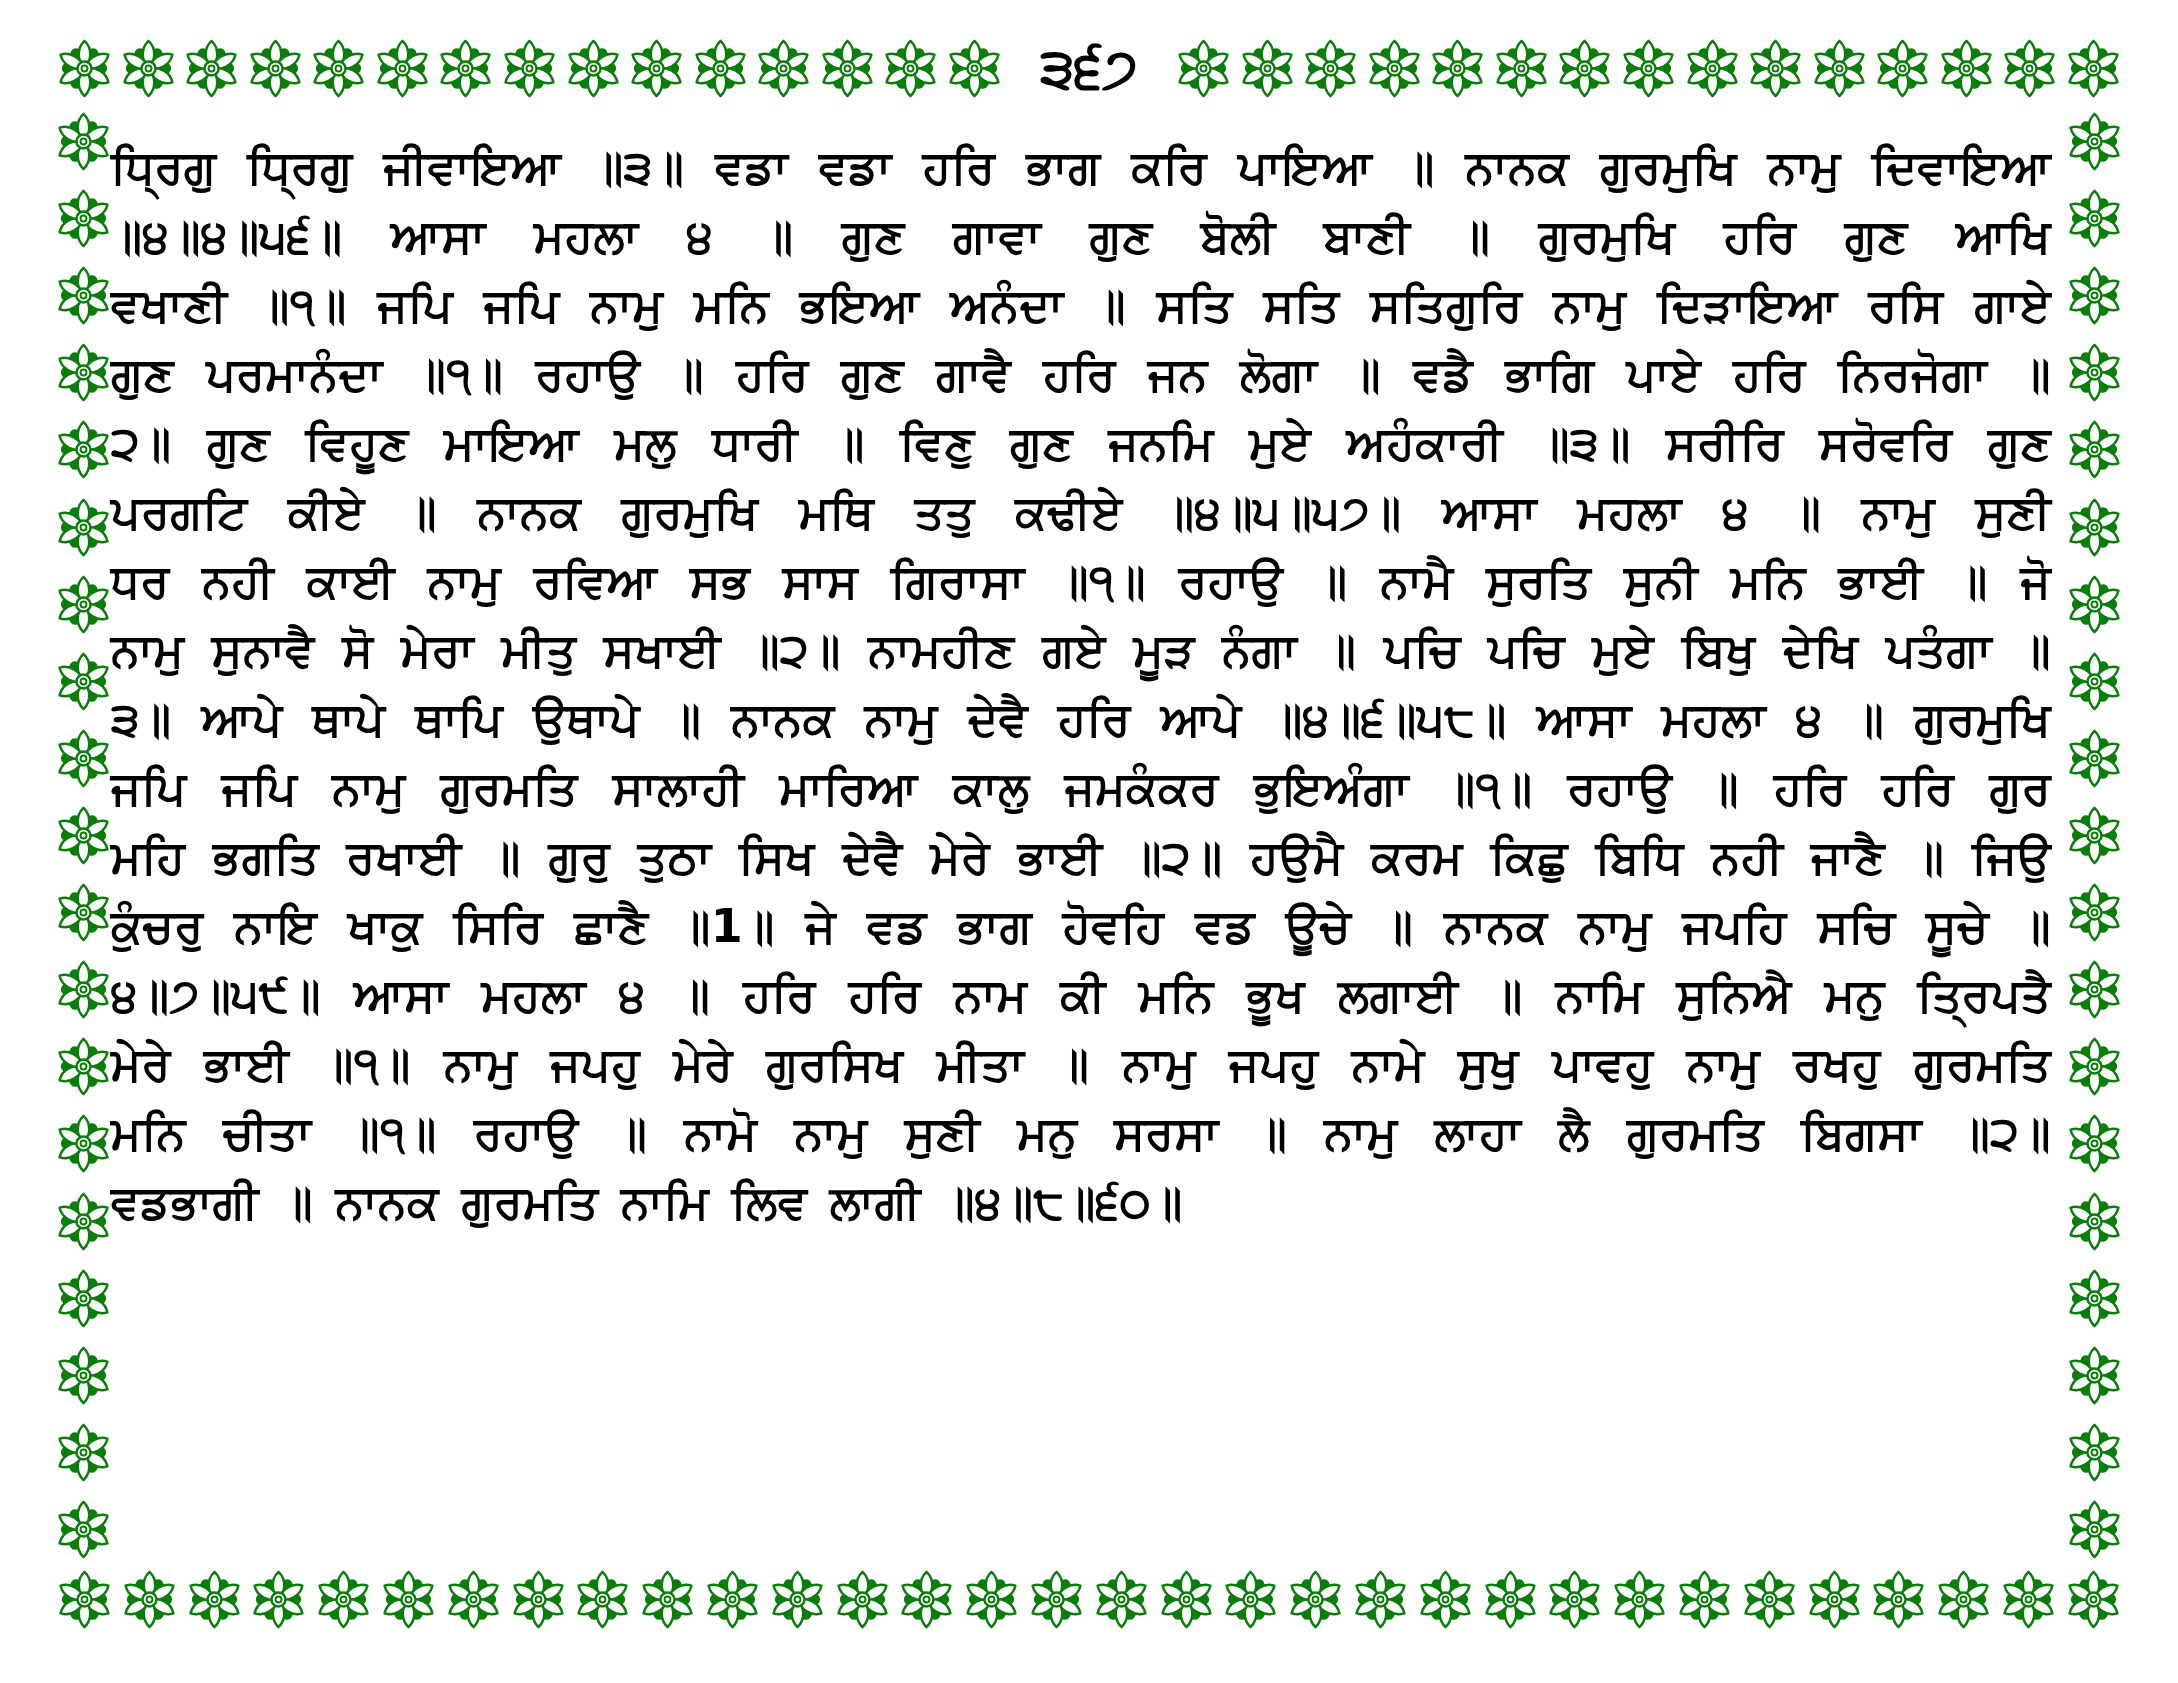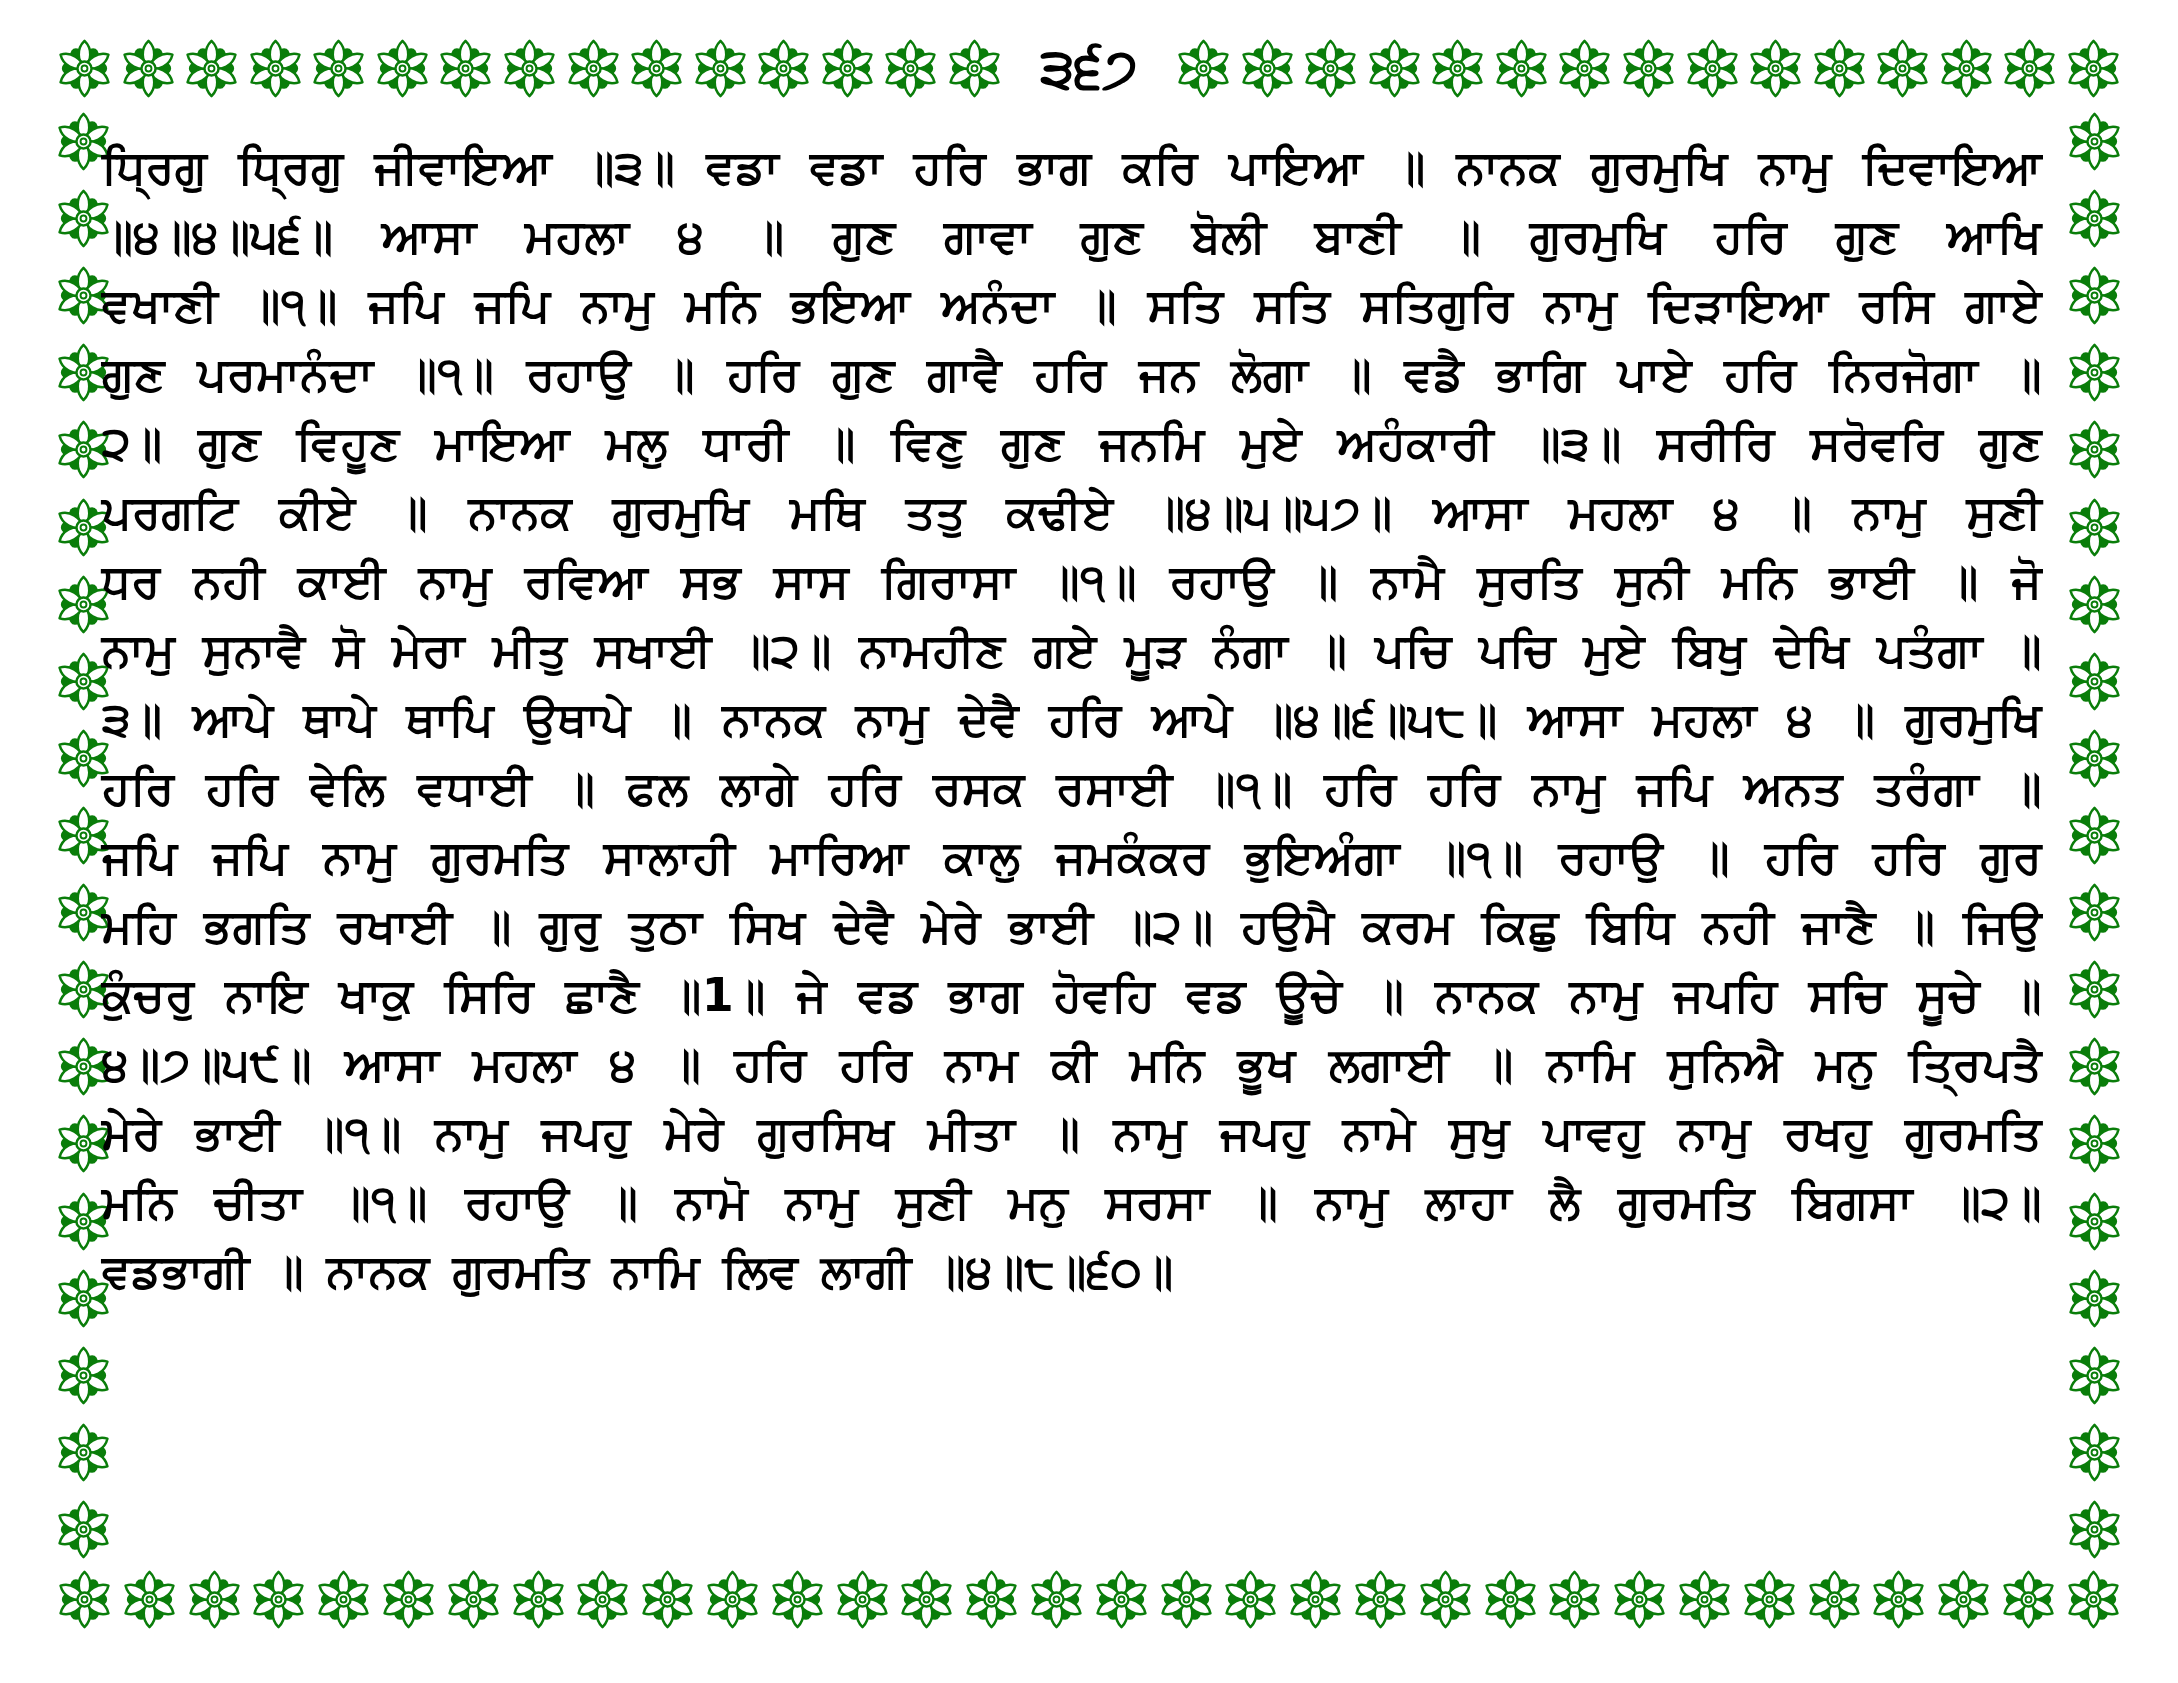--- a/index.html
+++ b/index.html
@@ -38,21 +38,21 @@
   .flower-col{
     position:absolute;top:111px;bottom:123px;width:65px;
     display:flex;flex-direction:column;justify-content:space-between;align-items:center;
   }
   .border-left{left:51px;}
   .border-right{right:51px;}
 
   
   .text-block{
     position:absolute;
-    left:102px;
+    left:111px;
     top:133px;
     width:1940px;
     color:var(--ink);
   }
   .text-line{
     font-size:46px;
     font-weight:bold;
     line-height:69px;
     white-space:nowrap;
     text-align:justify;
@@ -414,21 +414,20 @@
   <div class="text-block">
       <div class="text-line">ਧ੍ਰਿਗੁ ਧ੍ਰਿਗੁ ਜੀਵਾਇਆ ॥੩॥ ਵਡਾ ਵਡਾ ਹਰਿ ਭਾਗ ਕਰਿ ਪਾਇਆ ॥ ਨਾਨਕ ਗੁਰਮੁਖਿ ਨਾਮੁ ਦਿਵਾਇਆ</div>
       <div class="text-line">॥੪॥੪॥੫੬॥ ਆਸਾ ਮਹਲਾ ੪ ॥ ਗੁਣ ਗਾਵਾ ਗੁਣ ਬੋਲੀ ਬਾਣੀ ॥ ਗੁਰਮੁਖਿ ਹਰਿ ਗੁਣ ਆਖਿ</div>
       <div class="text-line">ਵਖਾਣੀ ॥੧॥ ਜਪਿ ਜਪਿ ਨਾਮੁ ਮਨਿ ਭਇਆ ਅਨੰਦਾ ॥ ਸਤਿ ਸਤਿ ਸਤਿਗੁਰਿ ਨਾਮੁ ਦਿੜਾਇਆ ਰਸਿ ਗਾਏ</div>
       <div class="text-line">ਗੁਣ ਪਰਮਾਨੰਦਾ ॥੧॥ ਰਹਾਉ ॥ ਹਰਿ ਗੁਣ ਗਾਵੈ ਹਰਿ ਜਨ ਲੋਗਾ ॥ ਵਡੈ ਭਾਗਿ ਪਾਏ ਹਰਿ ਨਿਰਜੋਗਾ ॥</div>
       <div class="text-line">੨॥ ਗੁਣ ਵਿਹੂਣ ਮਾਇਆ ਮਲੁ ਧਾਰੀ ॥ ਵਿਣੁ ਗੁਣ ਜਨਮਿ ਮੁਏ ਅਹੰਕਾਰੀ ॥੩॥ ਸਰੀਰਿ ਸਰੋਵਰਿ ਗੁਣ</div>
       <div class="text-line">ਪਰਗਟਿ ਕੀਏ ॥ ਨਾਨਕ ਗੁਰਮੁਖਿ ਮਥਿ ਤਤੁ ਕਢੀਏ ॥੪॥੫॥੫੭॥ ਆਸਾ ਮਹਲਾ ੪ ॥ ਨਾਮੁ ਸੁਣੀ</div>
       <div class="text-line">ਧਰ ਨਹੀ ਕਾਈ ਨਾਮੁ ਰਵਿਆ ਸਭ ਸਾਸ ਗਿਰਾਸਾ ॥੧॥ ਰਹਾਉ ॥ ਨਾਮੈ ਸੁਰਤਿ ਸੁਨੀ ਮਨਿ ਭਾਈ ॥ ਜੋ</div>
       <div class="text-line">ਨਾਮੁ ਸੁਨਾਵੈ ਸੋ ਮੇਰਾ ਮੀਤੁ ਸਖਾਈ ॥੨॥ ਨਾਮਹੀਣ ਗਏ ਮੂੜ ਨੰਗਾ ॥ ਪਚਿ ਪਚਿ ਮੁਏ ਬਿਖੁ ਦੇਖਿ ਪਤੰਗਾ ॥</div>
       <div class="text-line">੩॥ ਆਪੇ ਥਾਪੇ ਥਾਪਿ ਉਥਾਪੇ ॥ ਨਾਨਕ ਨਾਮੁ ਦੇਵੈ ਹਰਿ ਆਪੇ ॥੪॥੬॥੫੮॥ ਆਸਾ ਮਹਲਾ ੪ ॥ ਗੁਰਮੁਖਿ</div>
-      <div class="text-line">ਹਰਿ ਹਰਿ ਵੇਲਿ ਵਧਾਈ ॥ ਫਲ ਲਾਗੇ ਹਰਿ ਰਸਕ ਰਸਾਈ ॥੧॥ ਹਰਿ ਹਰਿ ਨਾਮੁ ਜਪਿ ਅਨਤ ਤਰੰਗਾ ॥</div>
       <div class="text-line">ਜਪਿ ਜਪਿ ਨਾਮੁ ਗੁਰਮਤਿ ਸਾਲਾਹੀ ਮਾਰਿਆ ਕਾਲੁ ਜਮਕੰਕਰ ਭੁਇਅੰਗਾ ॥੧॥ ਰਹਾਉ ॥ ਹਰਿ ਹਰਿ ਗੁਰ</div>
       <div class="text-line">ਮਹਿ ਭਗਤਿ ਰਖਾਈ ॥ ਗੁਰੁ ਤੁਠਾ ਸਿਖ ਦੇਵੈ ਮੇਰੇ ਭਾਈ ॥੨॥ ਹਉਮੈ ਕਰਮ ਕਿਛੁ ਬਿਧਿ ਨਹੀ ਜਾਣੈ ॥ ਜਿਉ</div>
       <div class="text-line">ਕੁੰਚਰੁ ਨਾਇ ਖਾਕੁ ਸਿਰਿ ਛਾਣੈ ॥1॥ ਜੇ ਵਡ ਭਾਗ ਹੋਵਹਿ ਵਡ ਊਚੇ ॥ ਨਾਨਕ ਨਾਮੁ ਜਪਹਿ ਸਚਿ ਸੂਚੇ ॥</div>
       <div class="text-line">੪॥੭॥੫੯॥ ਆਸਾ ਮਹਲਾ ੪ ॥ ਹਰਿ ਹਰਿ ਨਾਮ ਕੀ ਮਨਿ ਭੂਖ ਲਗਾਈ ॥ ਨਾਮਿ ਸੁਨਿਐ ਮਨੁ ਤ੍ਰਿਪਤੈ</div>
       <div class="text-line">ਮੇਰੇ ਭਾਈ ॥੧॥ ਨਾਮੁ ਜਪਹੁ ਮੇਰੇ ਗੁਰਸਿਖ ਮੀਤਾ ॥ ਨਾਮੁ ਜਪਹੁ ਨਾਮੇ ਸੁਖੁ ਪਾਵਹੁ ਨਾਮੁ ਰਖਹੁ ਗੁਰਮਤਿ</div>
       <div class="text-line">ਮਨਿ ਚੀਤਾ ॥੧॥ ਰਹਾਉ ॥ ਨਾਮੋ ਨਾਮੁ ਸੁਣੀ ਮਨੁ ਸਰਸਾ ॥ ਨਾਮੁ ਲਾਹਾ ਲੈ ਗੁਰਮਤਿ ਬਿਗਸਾ ॥੨॥</div>
       <div class="text-line last">ਵਡਭਾਗੀ ॥ ਨਾਨਕ ਗੁਰਮਤਿ ਨਾਮਿ ਲਿਵ ਲਾਗੀ ॥੪॥੮॥੬੦॥</div>
     </div>
 
 </div>

